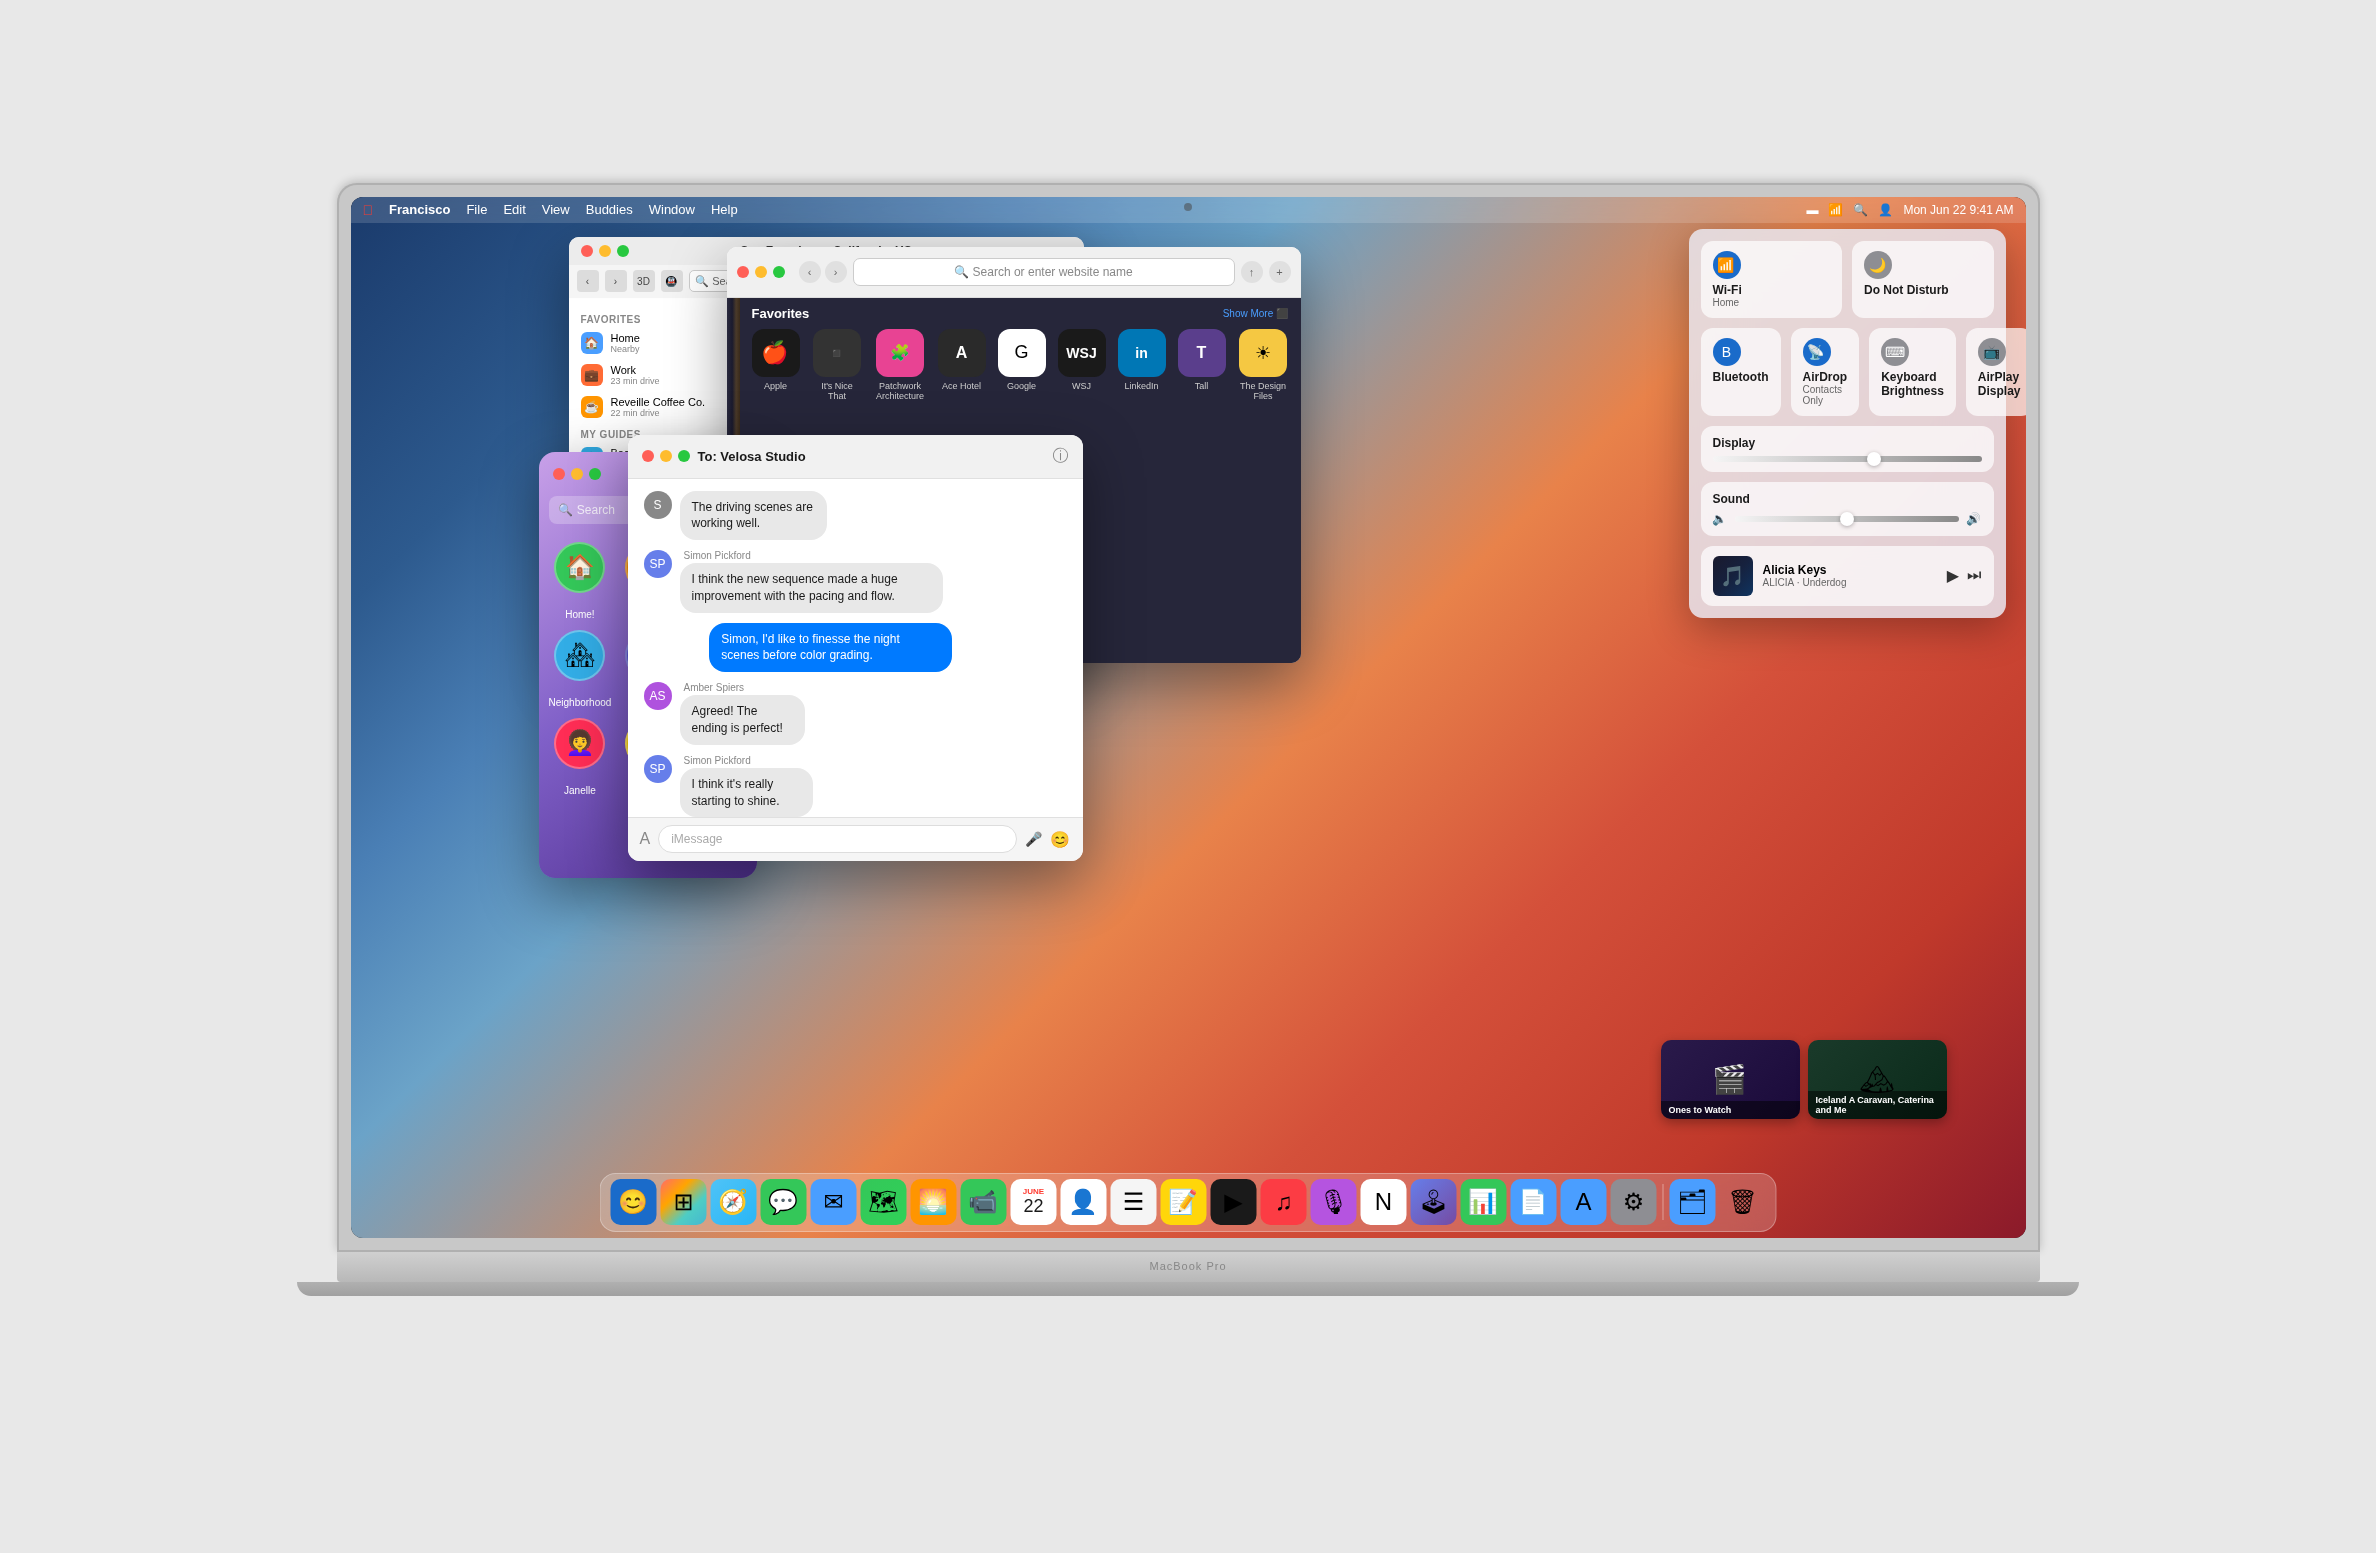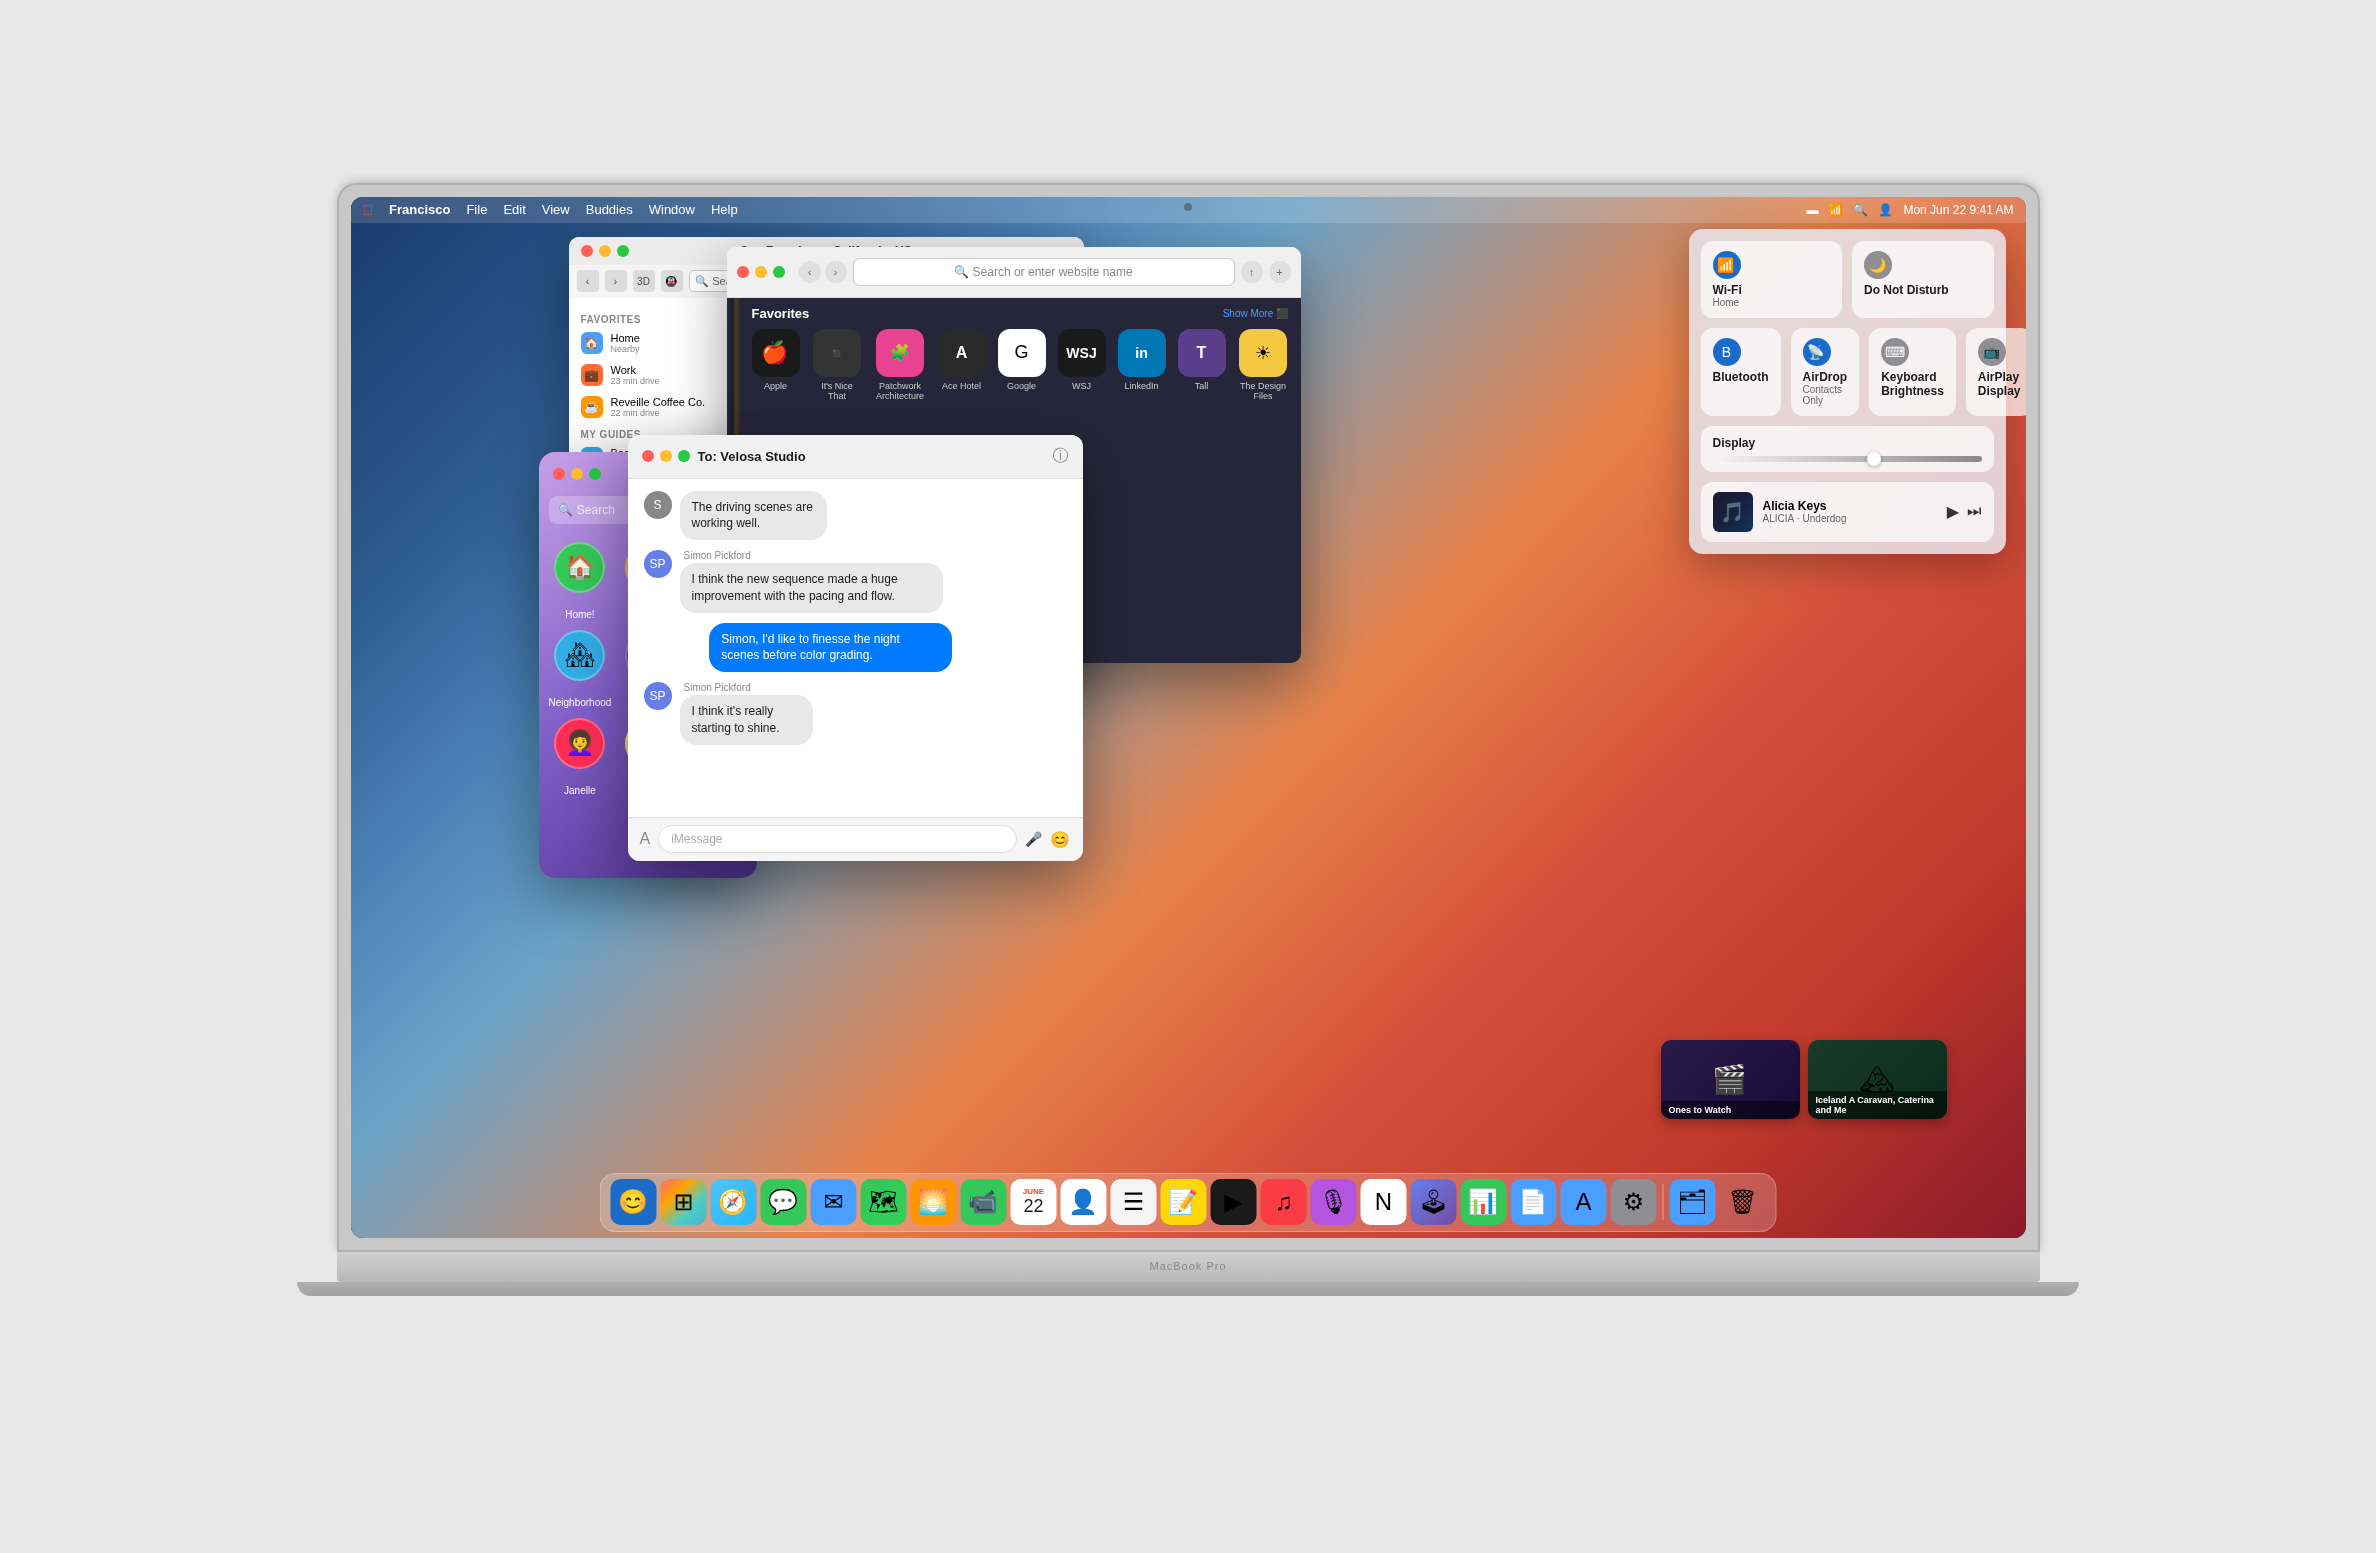--- a/index.html
+++ b/index.html
@@ -1143,20 +1143,27 @@
                   <div class="msg-bubble gray">I think the new sequence made a huge improvement with the pacing and flow.</div>
                 </div>
               </div>
 
               <div class="msg-row right">
                 <div>
                   <div class="msg-bubble blue">Simon, I'd like to finesse the night scenes before color grading.</div>
                 </div>
               </div>
 
+              <div class="msg-row">
+                <div class="msg-avatar" style="background:#af52de;">AS</div>
+                <div>
+                  <div class="msg-sender-name">Amber Spiers</div>
+                  <div class="msg-bubble gray">Agreed! The ending is perfect!</div>
+                </div>
+              </div>
 
               <div class="msg-row">
                 <div class="msg-avatar" style="background:#667eea;">SP</div>
                 <div>
                   <div class="msg-sender-name">Simon Pickford</div>
                   <div class="msg-bubble gray">I think it's really starting to shine.</div>
                 </div>
               </div>
 
             </div>
@@ -1220,20 +1227,30 @@
             </div>
           </div>
 
           <div class="cc-slider-section">
             <div class="cc-slider-label">Display</div>
             <div class="cc-slider">
               <div class="cc-slider-thumb"></div>
             </div>
           </div>
 
+          <div class="cc-slider-section">
+            <div class="cc-slider-label">Sound</div>
+            <div style="display:flex;align-items:center;gap:8px;">
+              <span style="font-size:12px;">🔈</span>
+              <div class="cc-slider" style="flex:1;">
+                <div class="cc-slider-thumb" style="left:50%;"></div>
+              </div>
+              <span style="font-size:12px;">🔊</span>
+            </div>
+          </div>
 
           <div class="cc-now-playing">
             <div class="cc-album-art">🎵</div>
             <div class="cc-track-info">
               <div class="cc-track-name">Alicia Keys</div>
               <div class="cc-track-artist">
                 <span>ALICIA</span> · <span>Underdog</span>
               </div>
             </div>
             <div class="cc-controls">

